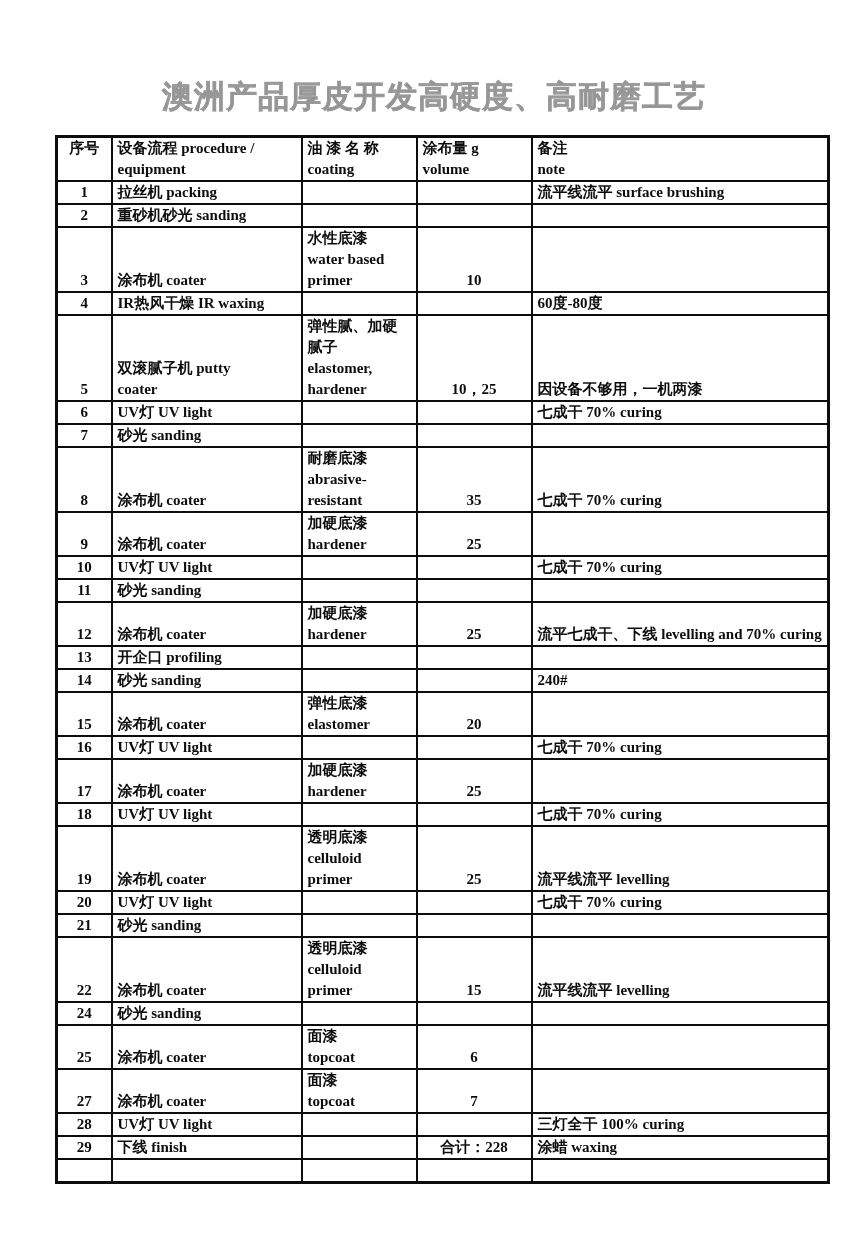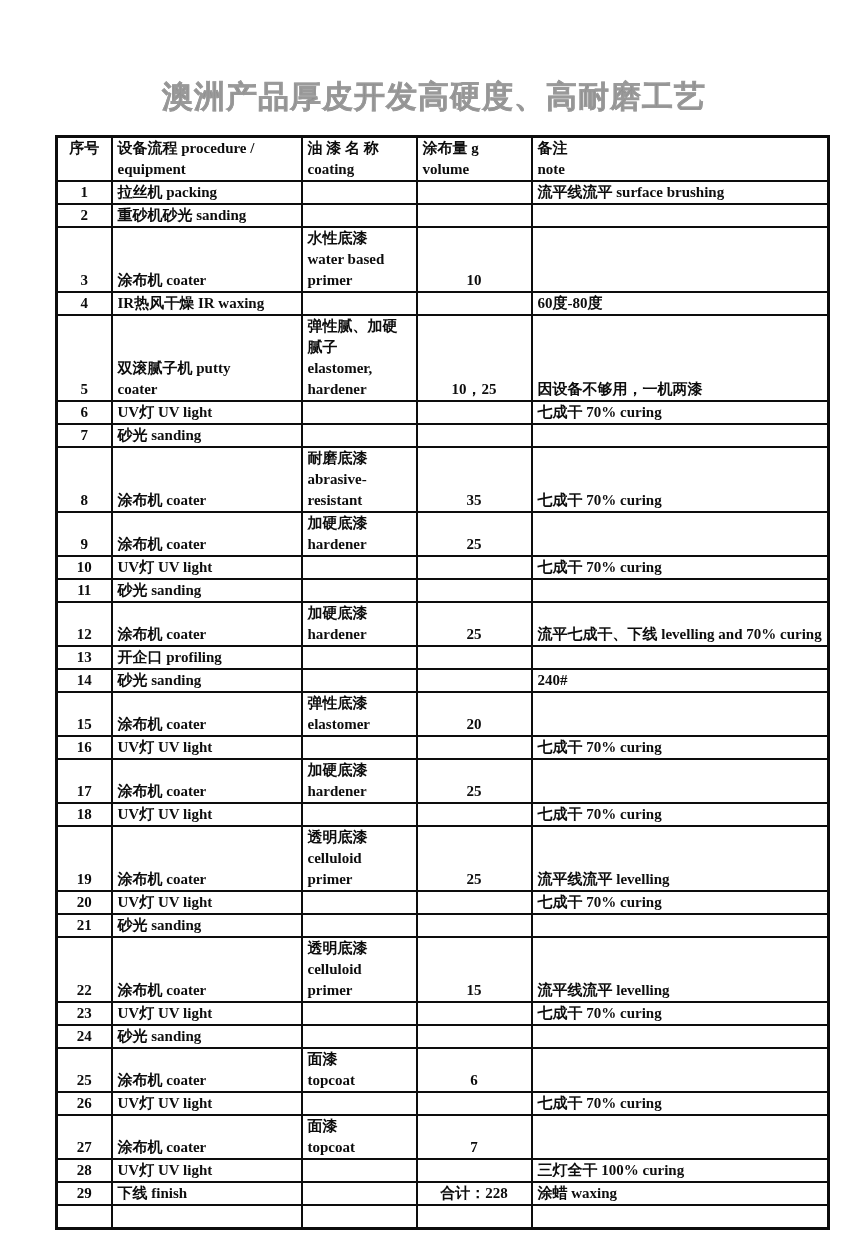--- a/index.html
+++ b/index.html
@@ -240,47 +240,33 @@
       <tr>
         <td class="c-no">22</td>
         <td class="c-equip">涂布机 coater</td>
         <td class="c-coating">透明底漆
 celluloid
 primer</td>
         <td class="c-volume">15</td>
         <td class="c-note">流平线流平 levelling</td>
       </tr>
       <tr>
-        <td class="c-no">23</td>
-        <td class="c-equip">UV灯 UV light</td>
-        <td class="c-coating"></td>
-        <td class="c-volume"></td>
-        <td class="c-note">七成干 70% curing</td>
-      </tr>
-      <tr>
         <td class="c-no">24</td>
         <td class="c-equip">砂光 sanding</td>
         <td class="c-coating"></td>
         <td class="c-volume"></td>
         <td class="c-note"></td>
       </tr>
       <tr>
         <td class="c-no">25</td>
         <td class="c-equip">涂布机 coater</td>
         <td class="c-coating">面漆
 topcoat</td>
         <td class="c-volume">6</td>
         <td class="c-note"></td>
-      </tr>
-      <tr>
-        <td class="c-no">26</td>
-        <td class="c-equip">UV灯 UV light</td>
-        <td class="c-coating"></td>
-        <td class="c-volume"></td>
-        <td class="c-note">七成干 70% curing</td>
       </tr>
       <tr>
         <td class="c-no">27</td>
         <td class="c-equip">涂布机 coater</td>
         <td class="c-coating">面漆
 topcoat</td>
         <td class="c-volume">7</td>
         <td class="c-note"></td>
       </tr>
       <tr>

